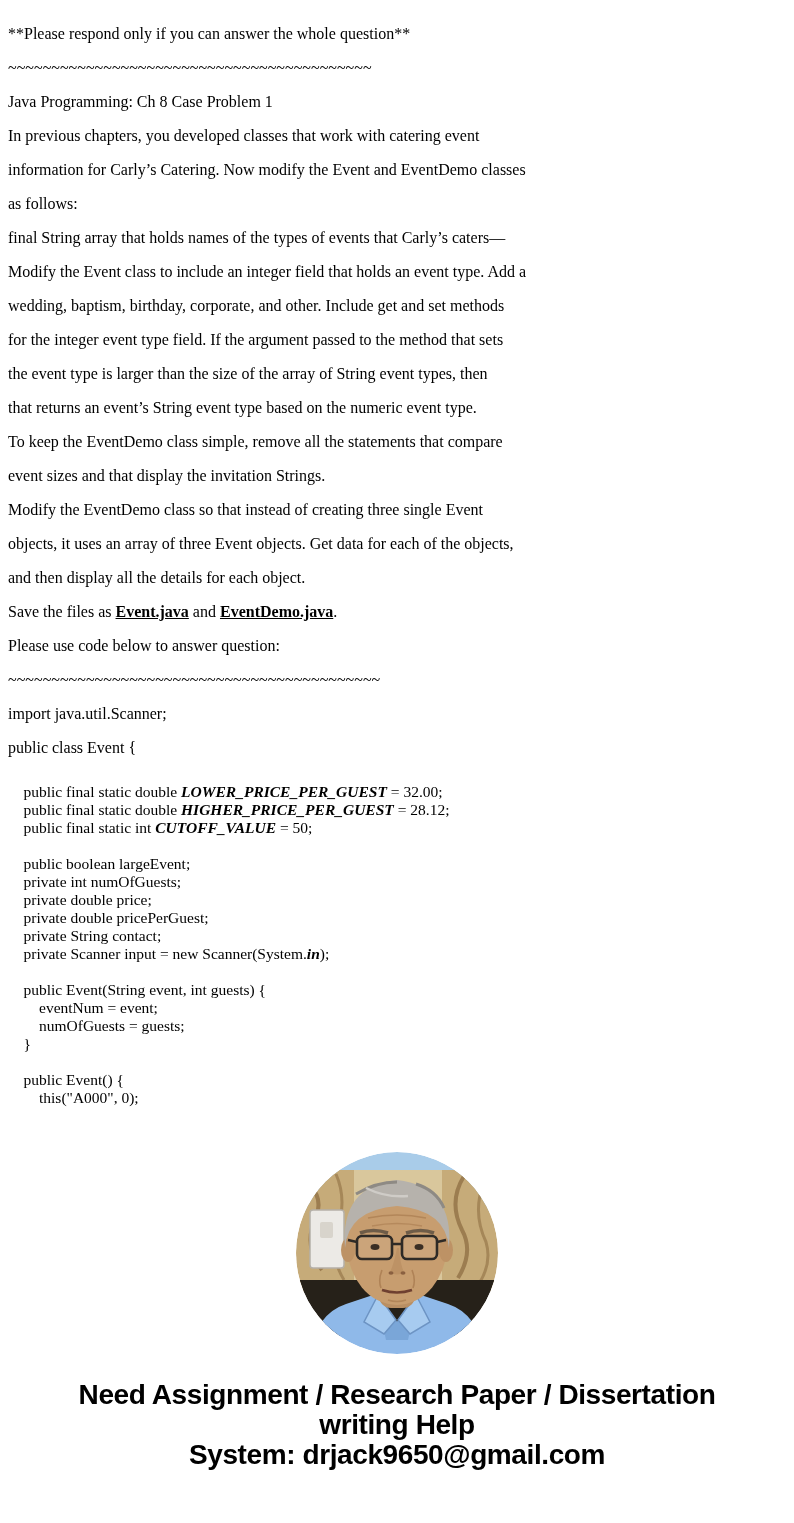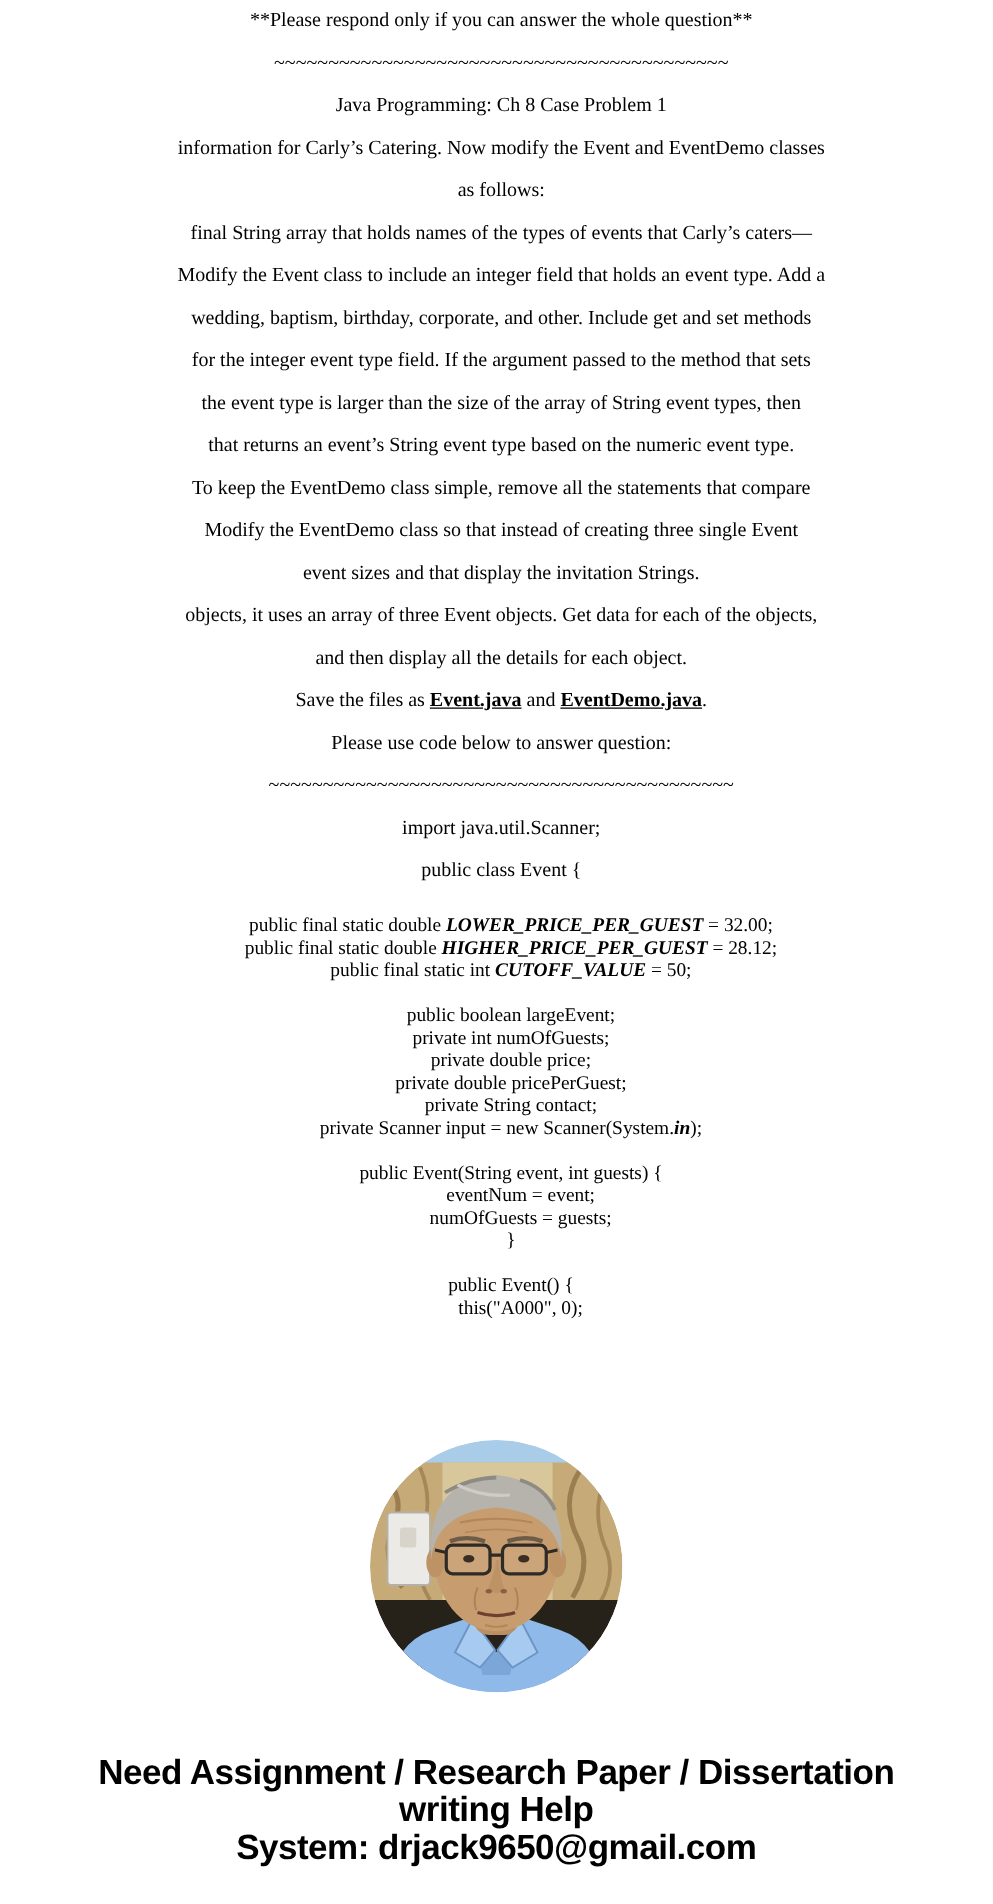--- a/index.html
+++ b/index.html
@@ -10,22 +10,21 @@
     margin: 0 auto;
     overflow: hidden;
     font-family: "Liberation Serif", serif;
     color: #000000;
     position: relative;
   }
   .doc {
     height: 1130px;
     overflow: hidden;
     padding-left: 8px;
-    padding-top: 0;
-    text-align: center;
+    padding-top: 17px;
   }
   .pline {
     height: 34px;
     line-height: 34px;
     font-size: 16px;
     white-space: pre;
   }
   .cline {
     height: 18px;
     line-height: 18px;
@@ -40,49 +39,50 @@
     justify-content: center;
   }
   .avatar-circle {
     width: 202px;
     height: 202px;
     border-radius: 50%;
     overflow: hidden;
     display: block;
   }
   .footer {
-    margin-top: 49px;
+    margin-top: 26px;
     text-align: center;
     font-family: "Liberation Sans", sans-serif;
     font-weight: 700;
     font-size: 28px;
     line-height: 30px;
     letter-spacing: -0.4px;
     color: #000000;
   }
 </style>
 </head>
 <body>
 
 <div class="doc">
   <div id="prose">
       <div class="pline"><span>**Please respond only if you can answer the whole question**</span></div>
       <div class="pline"><span>~~~~~~~~~~~~~~~~~~~~~~~~~~~~~~~~~~~~~~~~~~</span></div>
       <div class="pline"><span>Java Programming: Ch 8 Case Problem 1</span></div>
+      <div class="pline"><span>In previous chapters, you developed classes that work with catering event</span></div>
       <div class="pline"><span>information for Carly’s Catering. Now modify the Event and EventDemo classes</span></div>
       <div class="pline"><span>as follows:</span></div>
       <div class="pline"><span>final String array that holds names of the types of events that Carly’s caters—</span></div>
       <div class="pline"><span>Modify the Event class to include an integer field that holds an event type. Add a</span></div>
       <div class="pline"><span>wedding, baptism, birthday, corporate, and other. Include get and set methods</span></div>
       <div class="pline"><span>for the integer event type field. If the argument passed to the method that sets</span></div>
       <div class="pline"><span>the event type is larger than the size of the array of String event types, then</span></div>
       <div class="pline"><span>that returns an event’s String event type based on the numeric event type.</span></div>
       <div class="pline"><span>To keep the EventDemo class simple, remove all the statements that compare</span></div>
+      <div class="pline"><span>event sizes and that display the invitation Strings.</span></div>
       <div class="pline"><span>Modify the EventDemo class so that instead of creating three single Event</span></div>
-      <div class="pline"><span>event sizes and that display the invitation Strings.</span></div>
       <div class="pline"><span>objects, it uses an array of three Event objects. Get data for each of the objects,</span></div>
       <div class="pline"><span>and then display all the details for each object.</span></div>
       <div class="pline"><span>Save the files as </span><span class="seg-b">Event.java</span><span> and </span><span class="seg-b">EventDemo.java</span><span>.</span></div>
       <div class="pline"><span>Please use code below to answer question:</span></div>
       <div class="pline"><span>~~~~~~~~~~~~~~~~~~~~~~~~~~~~~~~~~~~~~~~~~~~</span></div>
       <div class="pline"><span>import java.util.Scanner;</span></div>
       <div class="pline"><span>public class Event {</span></div>
     </div>
   <div id="code">
       <div class="cline">&nbsp;</div>

